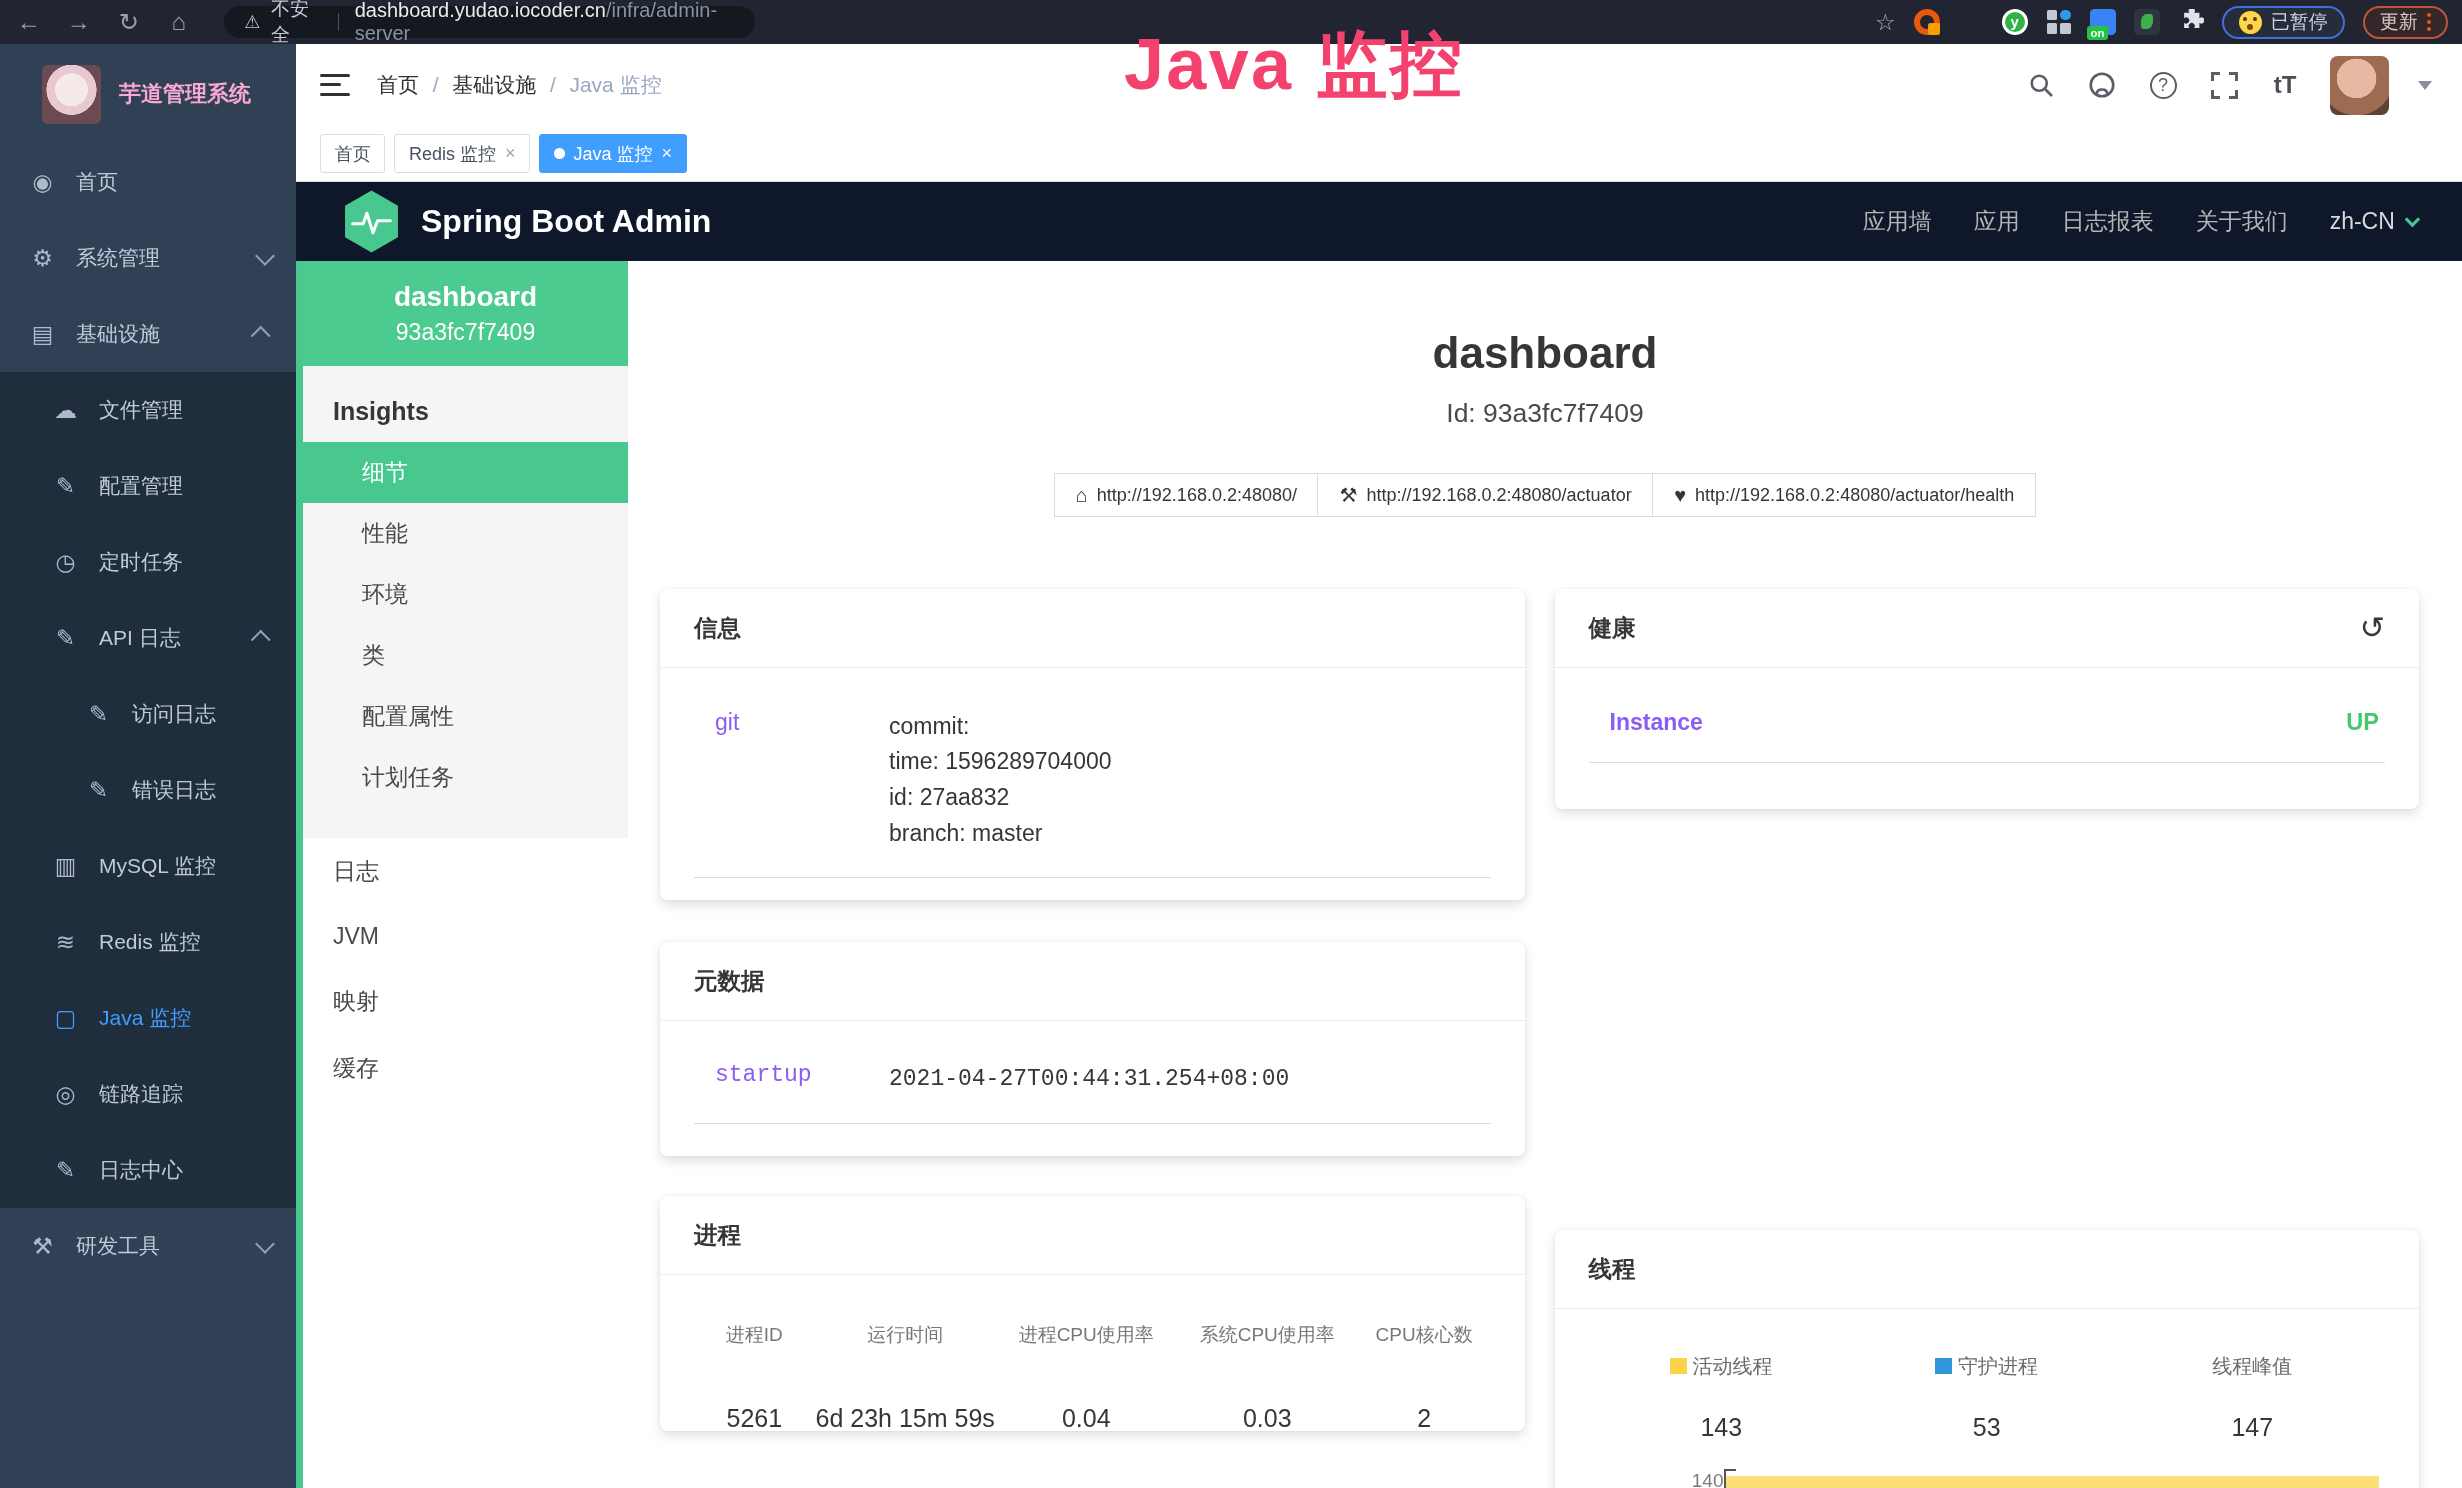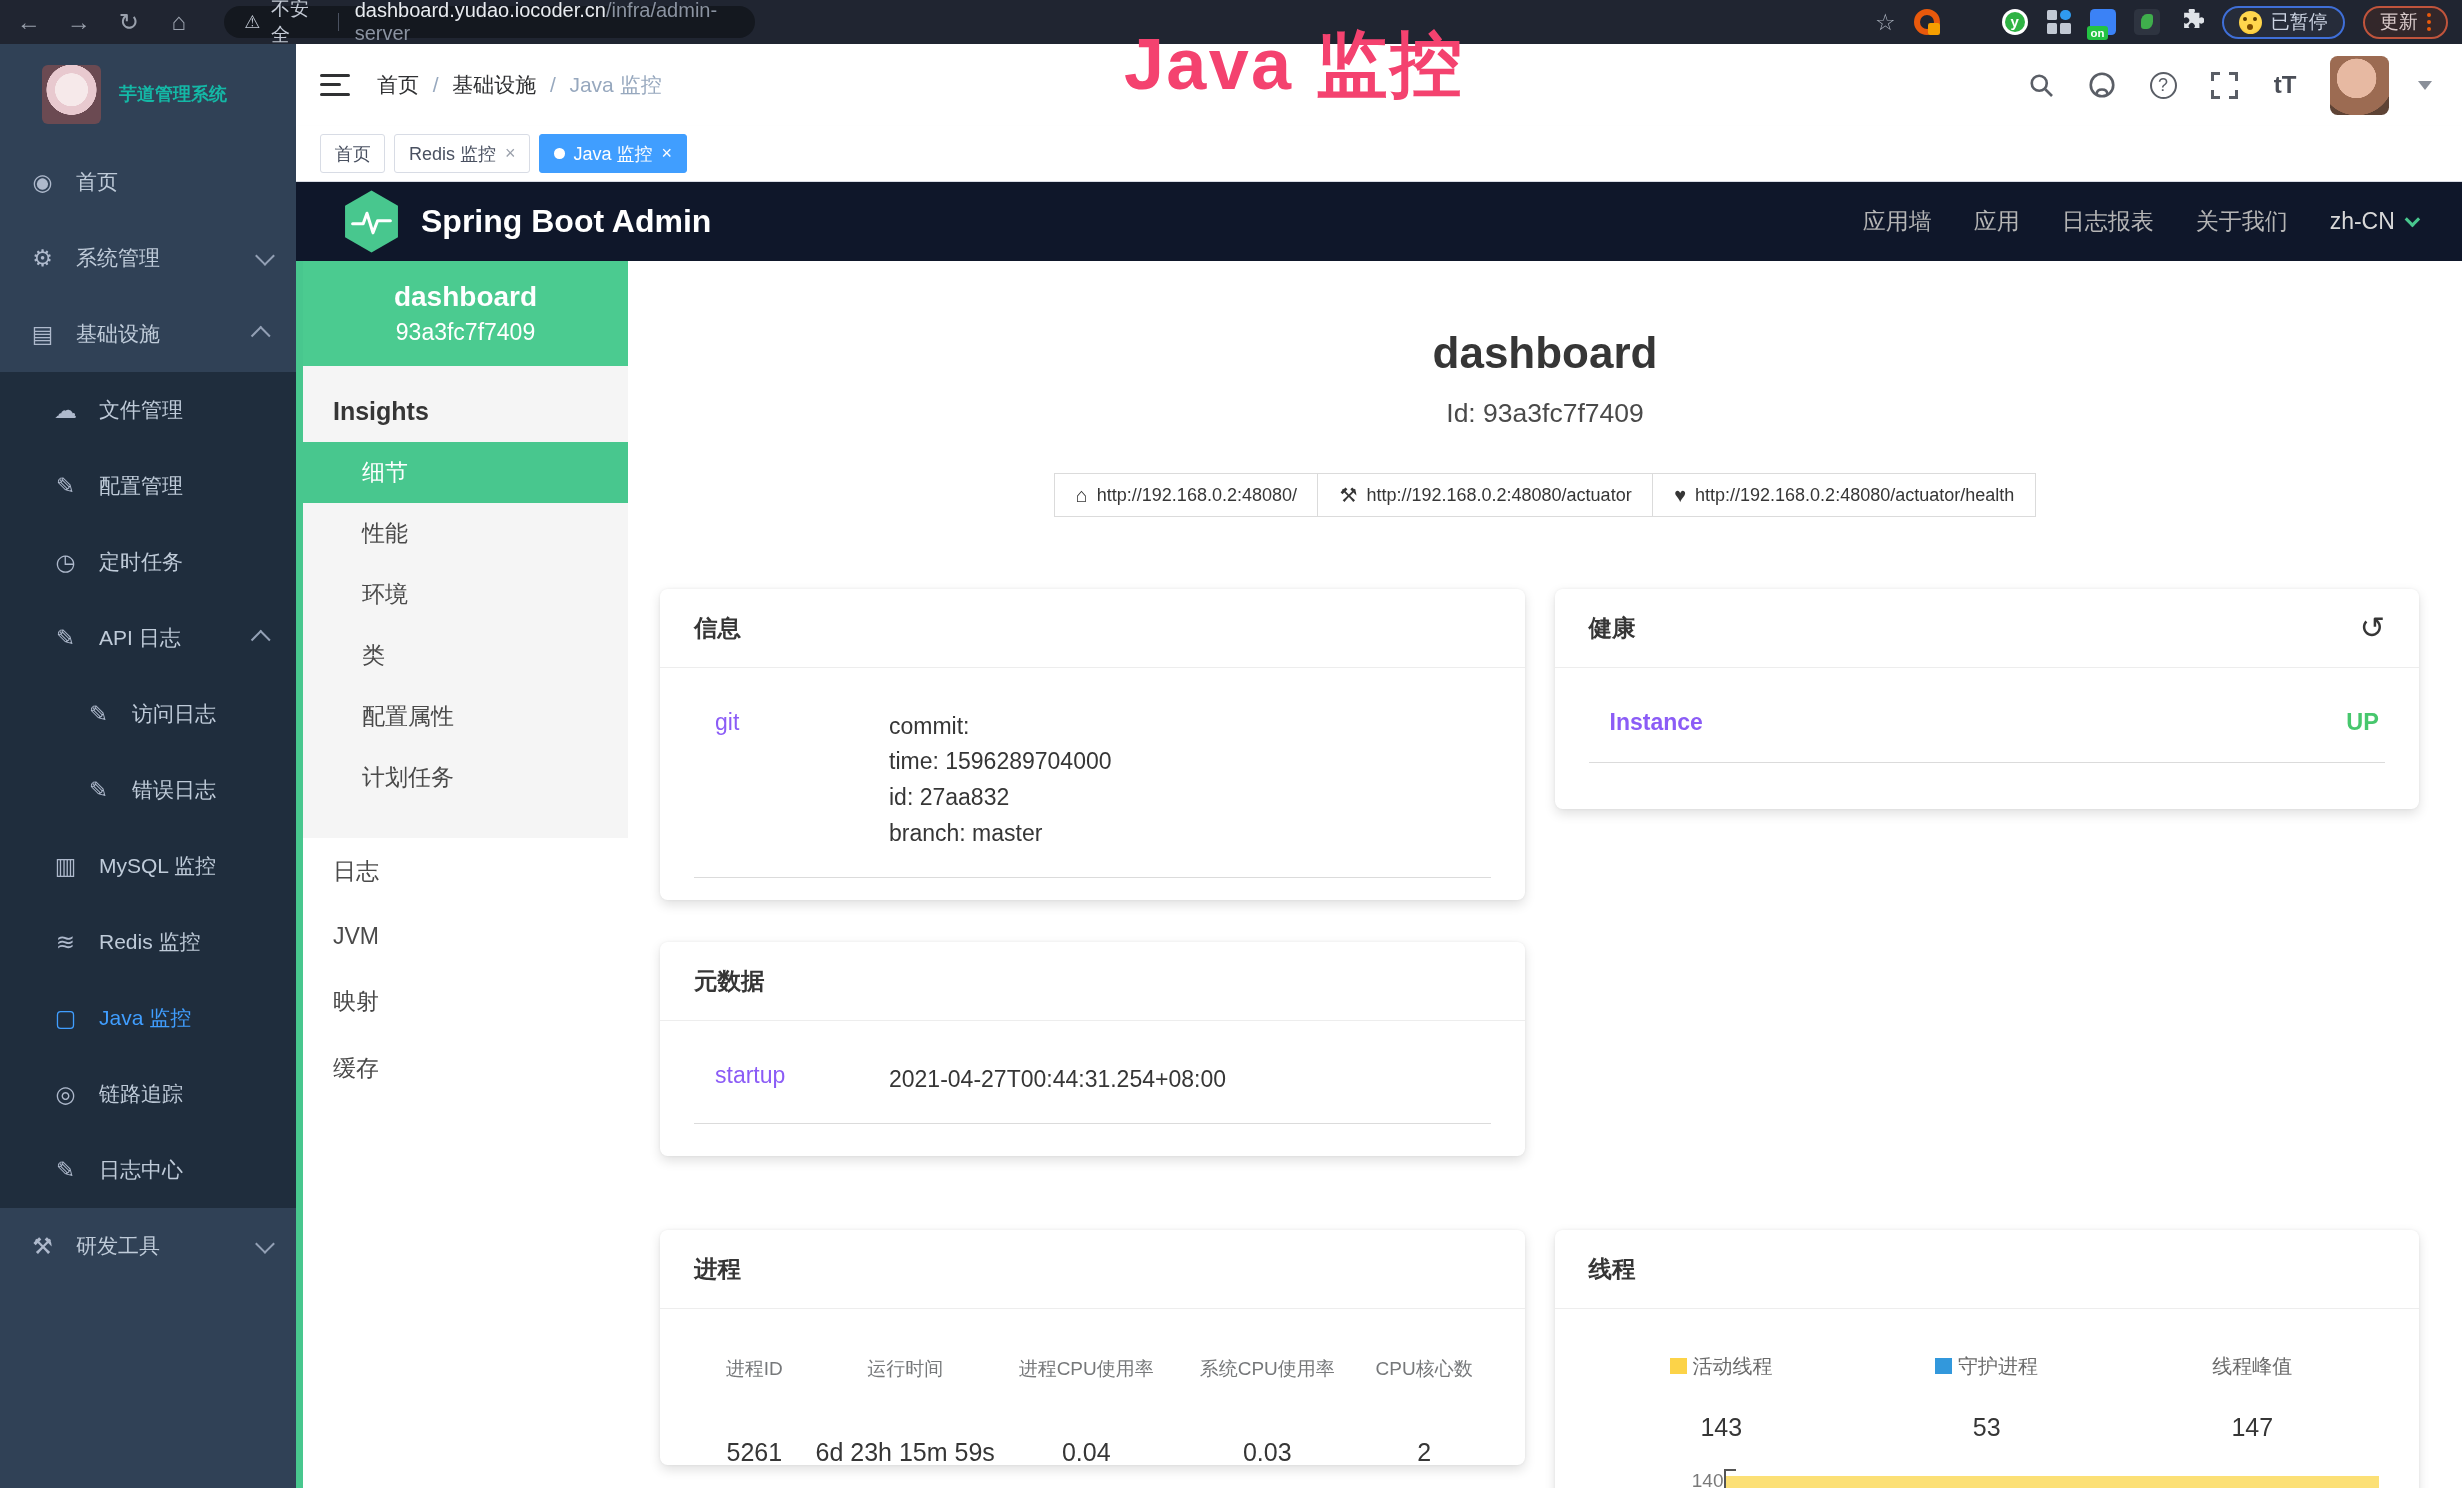--- a/index.html
+++ b/index.html
@@ -40,21 +40,21 @@
   .update-pill { border:2.3px solid #c0543c; background:#33272a; }
   .update-pill span { color:#d8c9c9; font-size:19px; }
   .kebab { display:inline-block; width:4.6px; }
   .kebab i { display:block; width:4.6px; height:4.6px; border-radius:50%; background:#e8590c; margin:2.3px 0; }
 
   
   .app { display:flex; height:1445px; }
   .el-sidebar { width:296px; flex-shrink:0; background:#304156; color:#bfcbd9; }
   .logo-row { height:100px; display:flex; align-items:center; padding-left:42px; gap:18px; }
   .logo-img { width:59px; height:59px; border-radius:6px; background:radial-gradient(circle at 50% 42%, #f6e9ea 0 36%, #e8c9cf 37% 55%, #6b4a52 56%); }
-  .logo-title { color:#14b8a6; font-size:18px; font-weight:bold; }
+  .logo-title { color:#f9a8d4; font-size:22px; font-weight:bold; }
   .el-menu { list-style:none; font-size:21px; }
   .el-menu li { height:76px; display:flex; align-items:center; cursor:pointer; }
   .mi { width:27px; text-align:center; font-size:23px; color:#aeb9cc; margin-right:20px; }
   .l1 { padding-left:29px; }
   .l2 { padding-left:52px; }
   .l3 { padding-left:85px; }
   .submenu { background:#1f2d3d; }
   .chev { margin-left:auto; margin-right:26px; width:13.7px; height:13.7px; border-right:2.3px solid #93a0b5; border-bottom:2.3px solid #93a0b5; }
   .chev.down { transform:rotate(45deg) translateY(-3px); }
   .chev.up { transform:rotate(-135deg) translateY(-3px); }
@@ -415,21 +415,21 @@
                     <div class="kv">
                       <span class="k">git</span>
                       <span class="v">commit:
   time: 1596289704000
   id: 27aa832
 branch: master</span>
                     </div>
                   </div>
                 </div>
 
-                <div class="card" style="height:214px; margin-bottom:74px;">
+                <div class="card" style="height:214px; margin-bottom:40px;font-family:Liberation Mono, monospace;">
                   <div class="card-h">
                       <span>元数据</span>
                     </div>
                   <div class="card-b">
                     <div class="kv">
                       <span class="k">startup</span>
                       <span class="v">2021-04-27T00:44:31.254+08:00</span>
                     </div>
                   </div>
                 </div>

